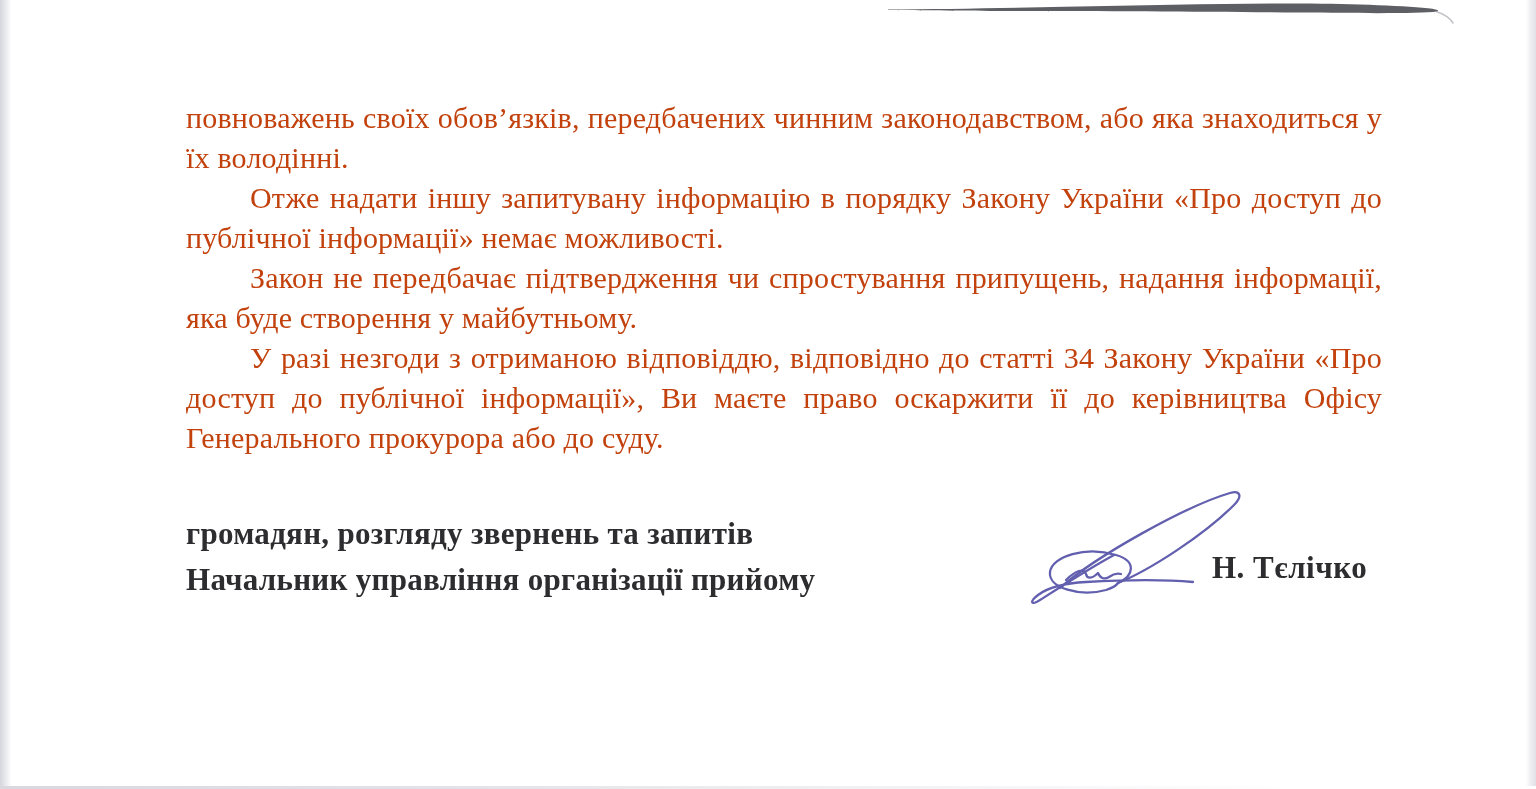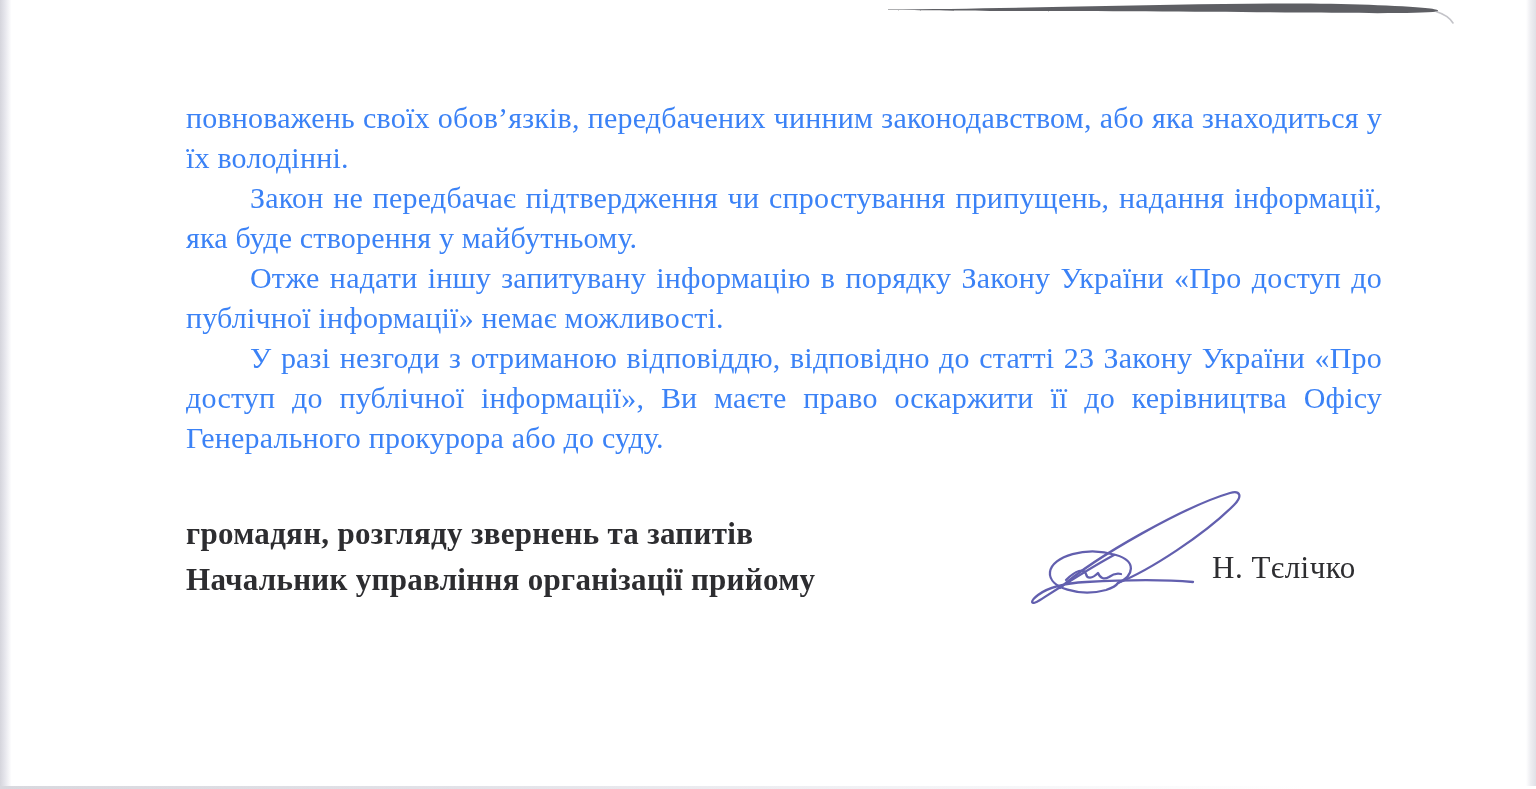--- a/index.html
+++ b/index.html
@@ -27,21 +27,21 @@
   }
   .scan-streak {
     position: absolute; left: 880px; top: 0; width: 580px; height: 30px;
   }
   
   .letter-body {
     position: absolute;
     left: 186px; top: 98px; width: 1196px;
     font-size: 30px;
     line-height: 40px;
-    color: #3b82f6;
+    color: #c2410c;
     text-align: justify;
     letter-spacing: 0.2px;
   }
   .letter-body p { text-align: justify; }
   .letter-body p.indented { text-indent: 64px; }
   
   .sig-title {
     position: absolute;
     left: 186px; top: 511px; width: 760px;
     font-size: 31px;
@@ -50,21 +50,21 @@
     color: #2d2d30;
     letter-spacing: 0.3px;
   }
   .sig-ink {
     position: absolute; left: 1018px; top: 484px; width: 232px; height: 128px;
   }
   .sig-name {
     position: absolute;
     left: 1212px; top: 550px; width: 190px;
     font-size: 31px;
-    font-weight: normal;
+    font-weight: bold;
     color: #2d2d30;
     letter-spacing: 0.5px;
     white-space: nowrap;
   }
 </style>
 </head>
 <body>
 
 <div class="page">
 
@@ -78,23 +78,23 @@
              C 465 3.5 520 5.2 548 8.2
              C 557 9.2 560 10.4 557 11.6
              C 540 13.6 490 13.4 420 12.6
              C 330 11.7 210 11.2 110 10.9
              C 70 10.8 30 10.4 8 10.1 Z" fill="#54555a" opacity="0.94"></path>
     <path d="M 556 11.5 C 564 14 570 18 573 23" stroke="#a9a9b0" stroke-width="1.6" fill="none" stroke-linecap="round" opacity="0.7"></path>
   </svg>
 
   <div class="letter-body">
     <p>повноважень своїх обов’язків, передбачених чинним законодавством, або яка знаходиться у їх володінні.</p>
+    <p class="indented">Отже надати іншу запитувану інформацію в порядку Закону України «Про доступ до публічної інформації» немає можливості.</p>
     <p class="indented">Закон не передбачає підтвердження чи спростування припущень, надання інформації, яка буде створення у майбутньому.</p>
-    <p class="indented">Отже надати іншу запитувану інформацію в порядку Закону України «Про доступ до публічної інформації» немає можливості.</p>
-    <p class="indented">У разі незгоди з отриманою відповіддю, відповідно до статті 23 Закону України «Про доступ до публічної інформації», Ви  маєте право оскаржити її до керівництва Офісу Генерального прокурора або до суду.</p>
+    <p class="indented">У разі незгоди з отриманою відповіддю, відповідно до статті 34 Закону України «Про доступ до публічної інформації», Ви  маєте право оскаржити її до керівництва Офісу Генерального прокурора або до суду.</p>
   </div>
 
   <div class="sig-title">
     <div>громадян, розгляду звернень та запитів</div>
     <div>Начальник управління організації прийому</div>
   </div>
 
   <svg class="sig-ink" viewBox="0 0 232 128" xmlns="http://www.w3.org/2000/svg" aria-hidden="true">
     <g stroke="#5552a8" stroke-width="2.3" fill="none" stroke-linecap="round" stroke-linejoin="round" opacity="0.92">
 

